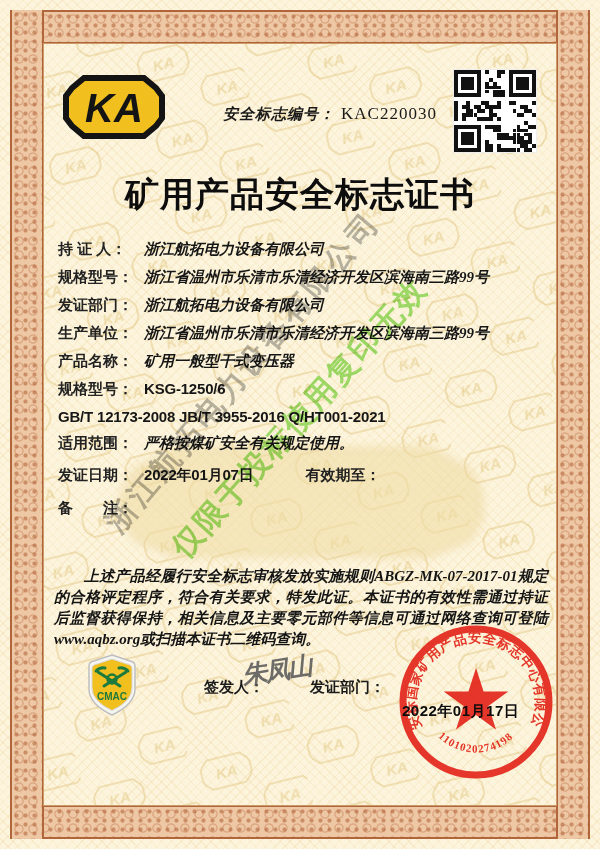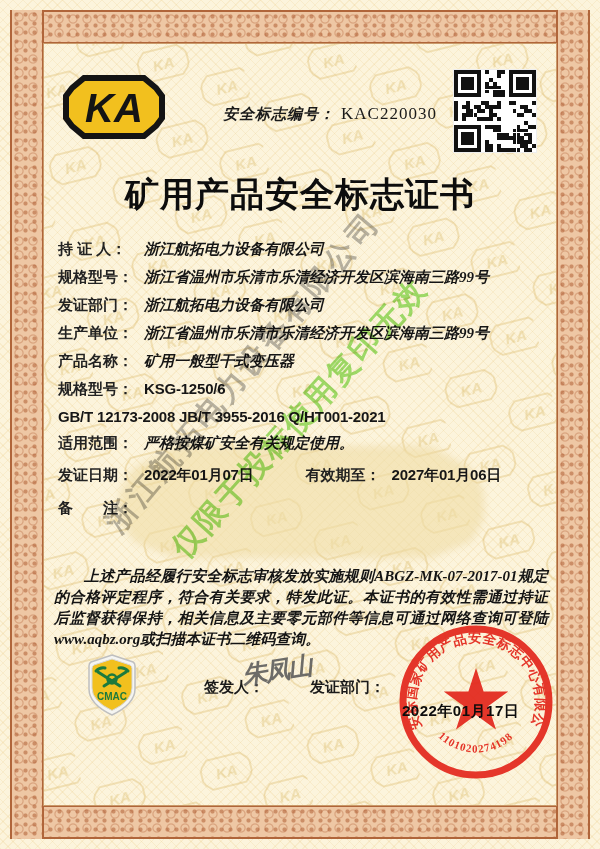--- a/index.html
+++ b/index.html
@@ -267,21 +267,20 @@
       </div>
       <div class="row">
         <span class="lab">适用范围：</span>
         <span class="kai">严格按煤矿安全有关规定使用。</span>
       </div>
       <div class="row row-dates">
         <span class="lab">发证日期：</span>
         <span class="mono-bold">2022年01月07日</span>
         <span class="pair2">
           <span class="lab">有效期至：</span>
-          <span class="mono-bold">2027年01月06日</span>
         </span>
       </div>
       <div class="row row-remark">
         <span class="lab">备　　注：</span>
         <span class="kai"></span>
       </div>
     </div>
 
     <p class="statement">上述产品经履行安全标志审核发放实施规则ABGZ-MK-07-2017-01规定的合格评定程序，符合有关要求，特发此证。本证书的有效性需通过持证后监督获得保持，相关信息及主要零元部件等信息可通过网络查询可登陆www.aqbz.org或扫描本证书二维码查询。</p>
 

